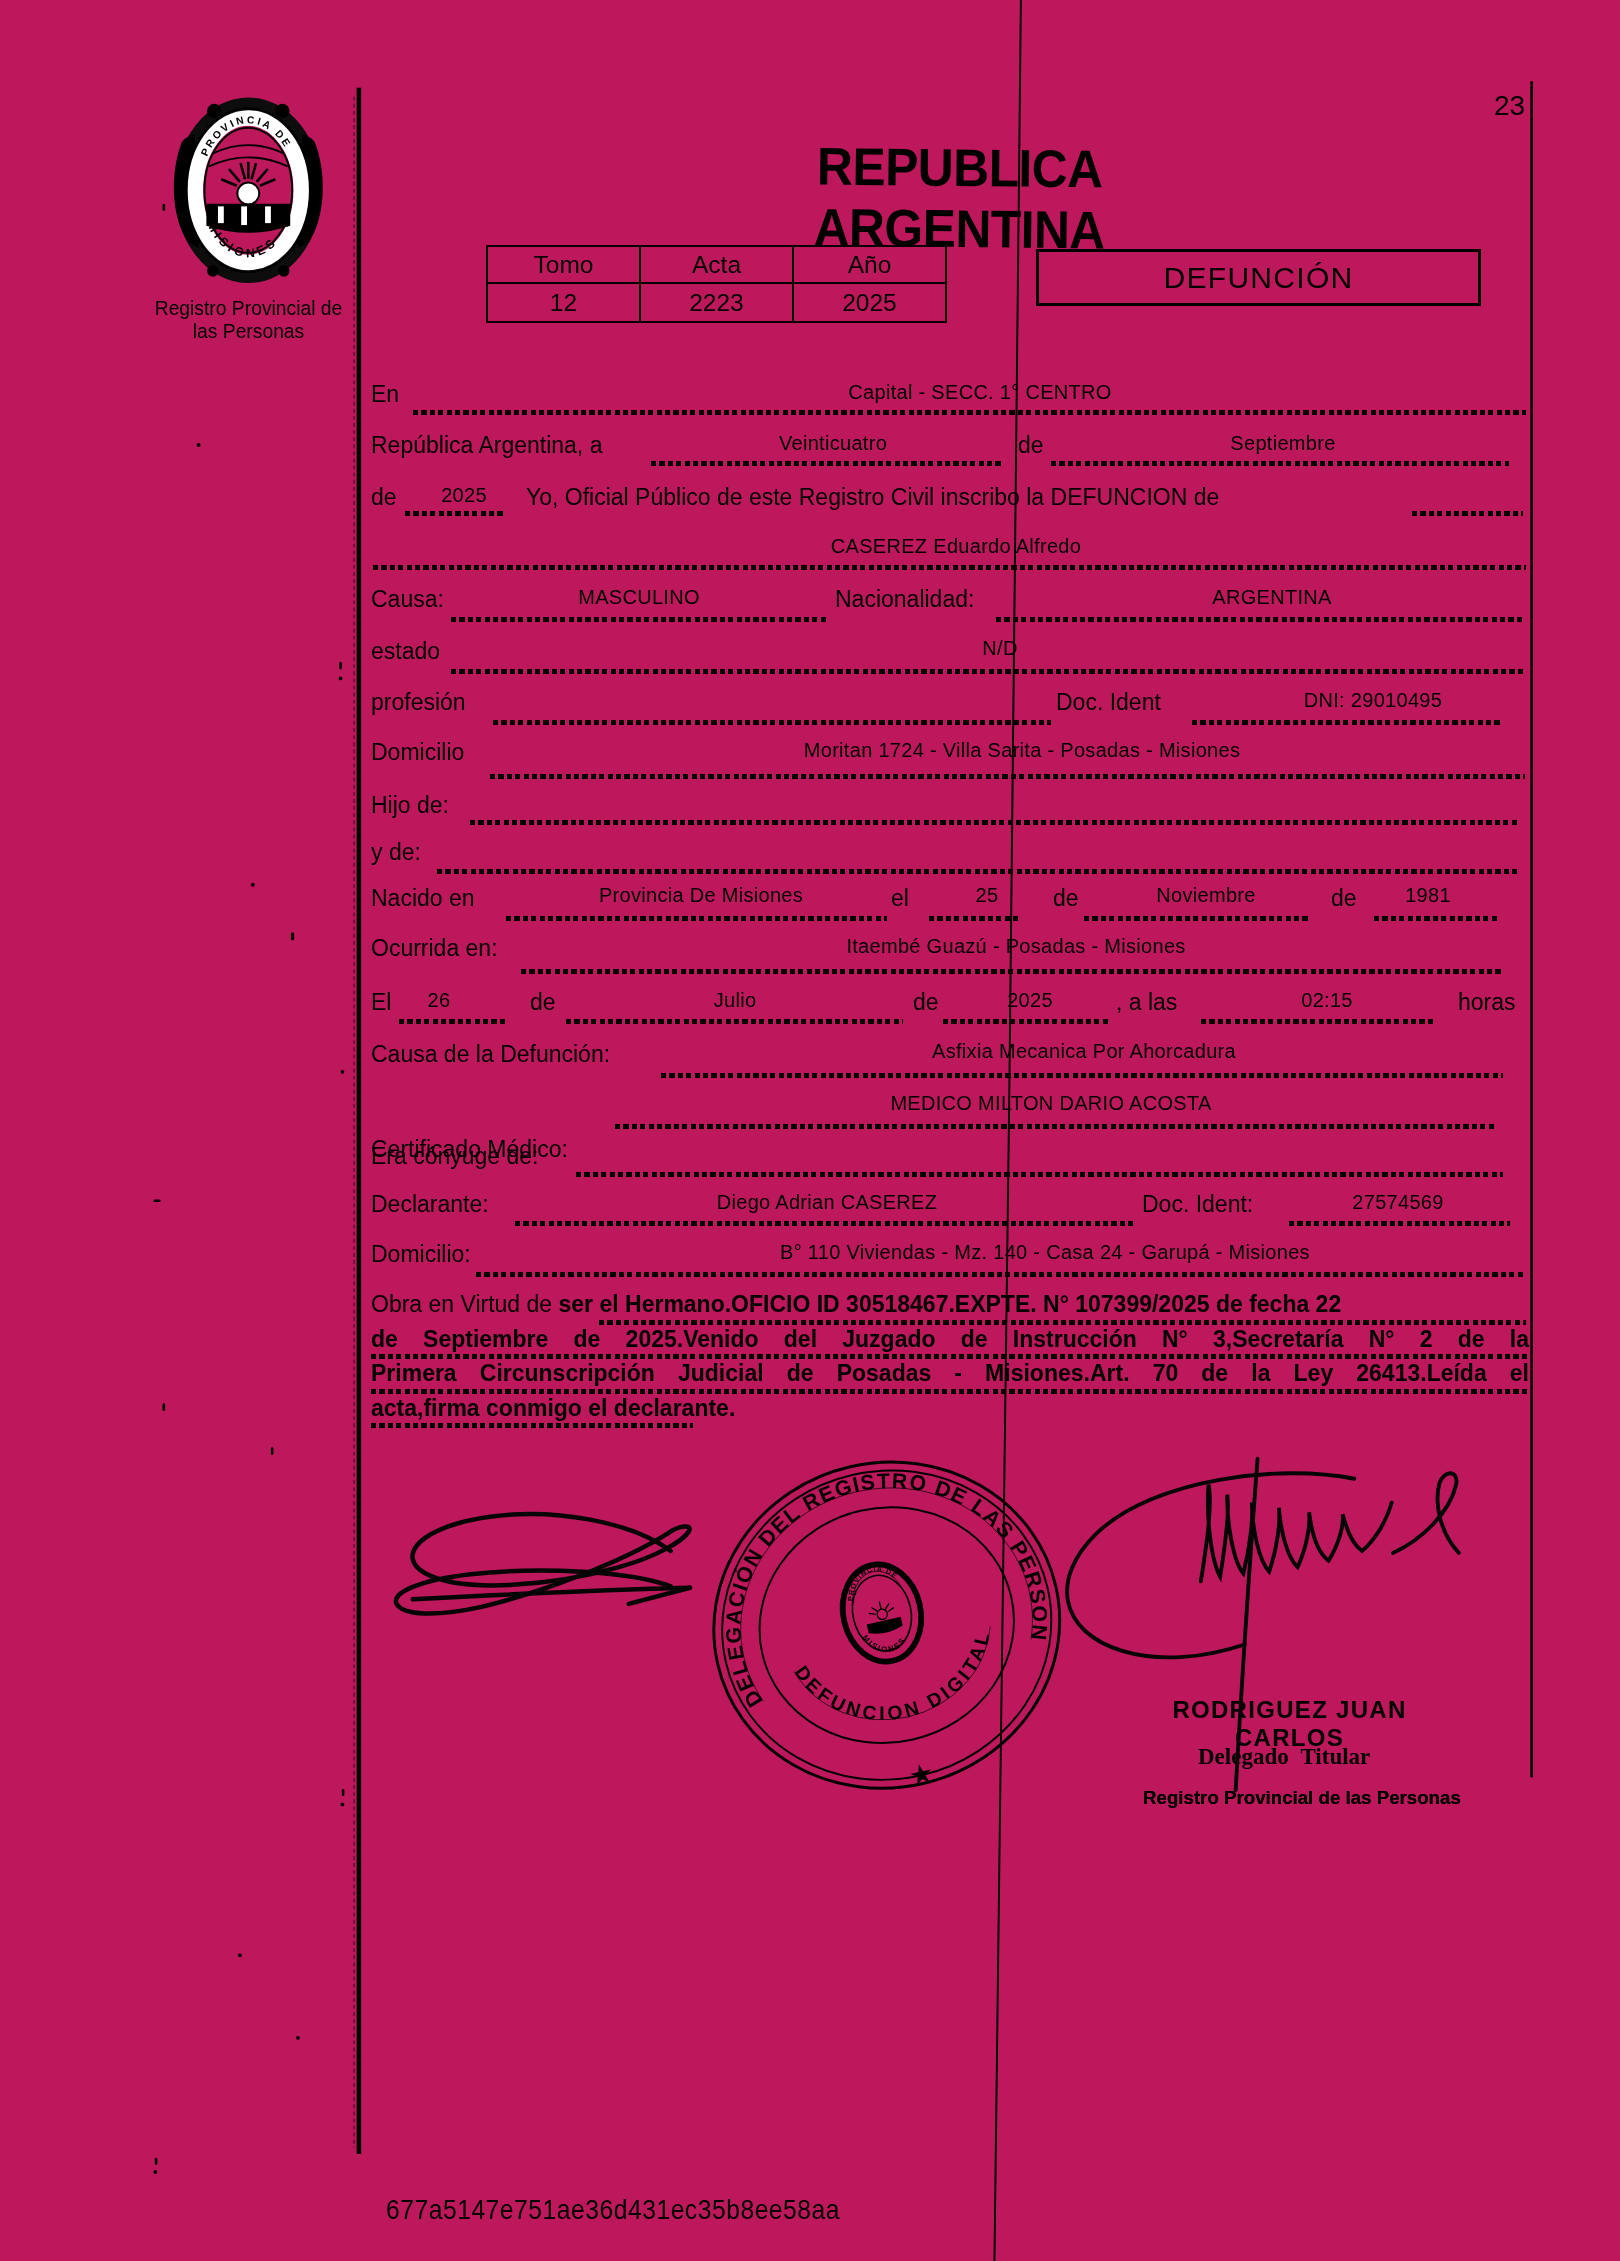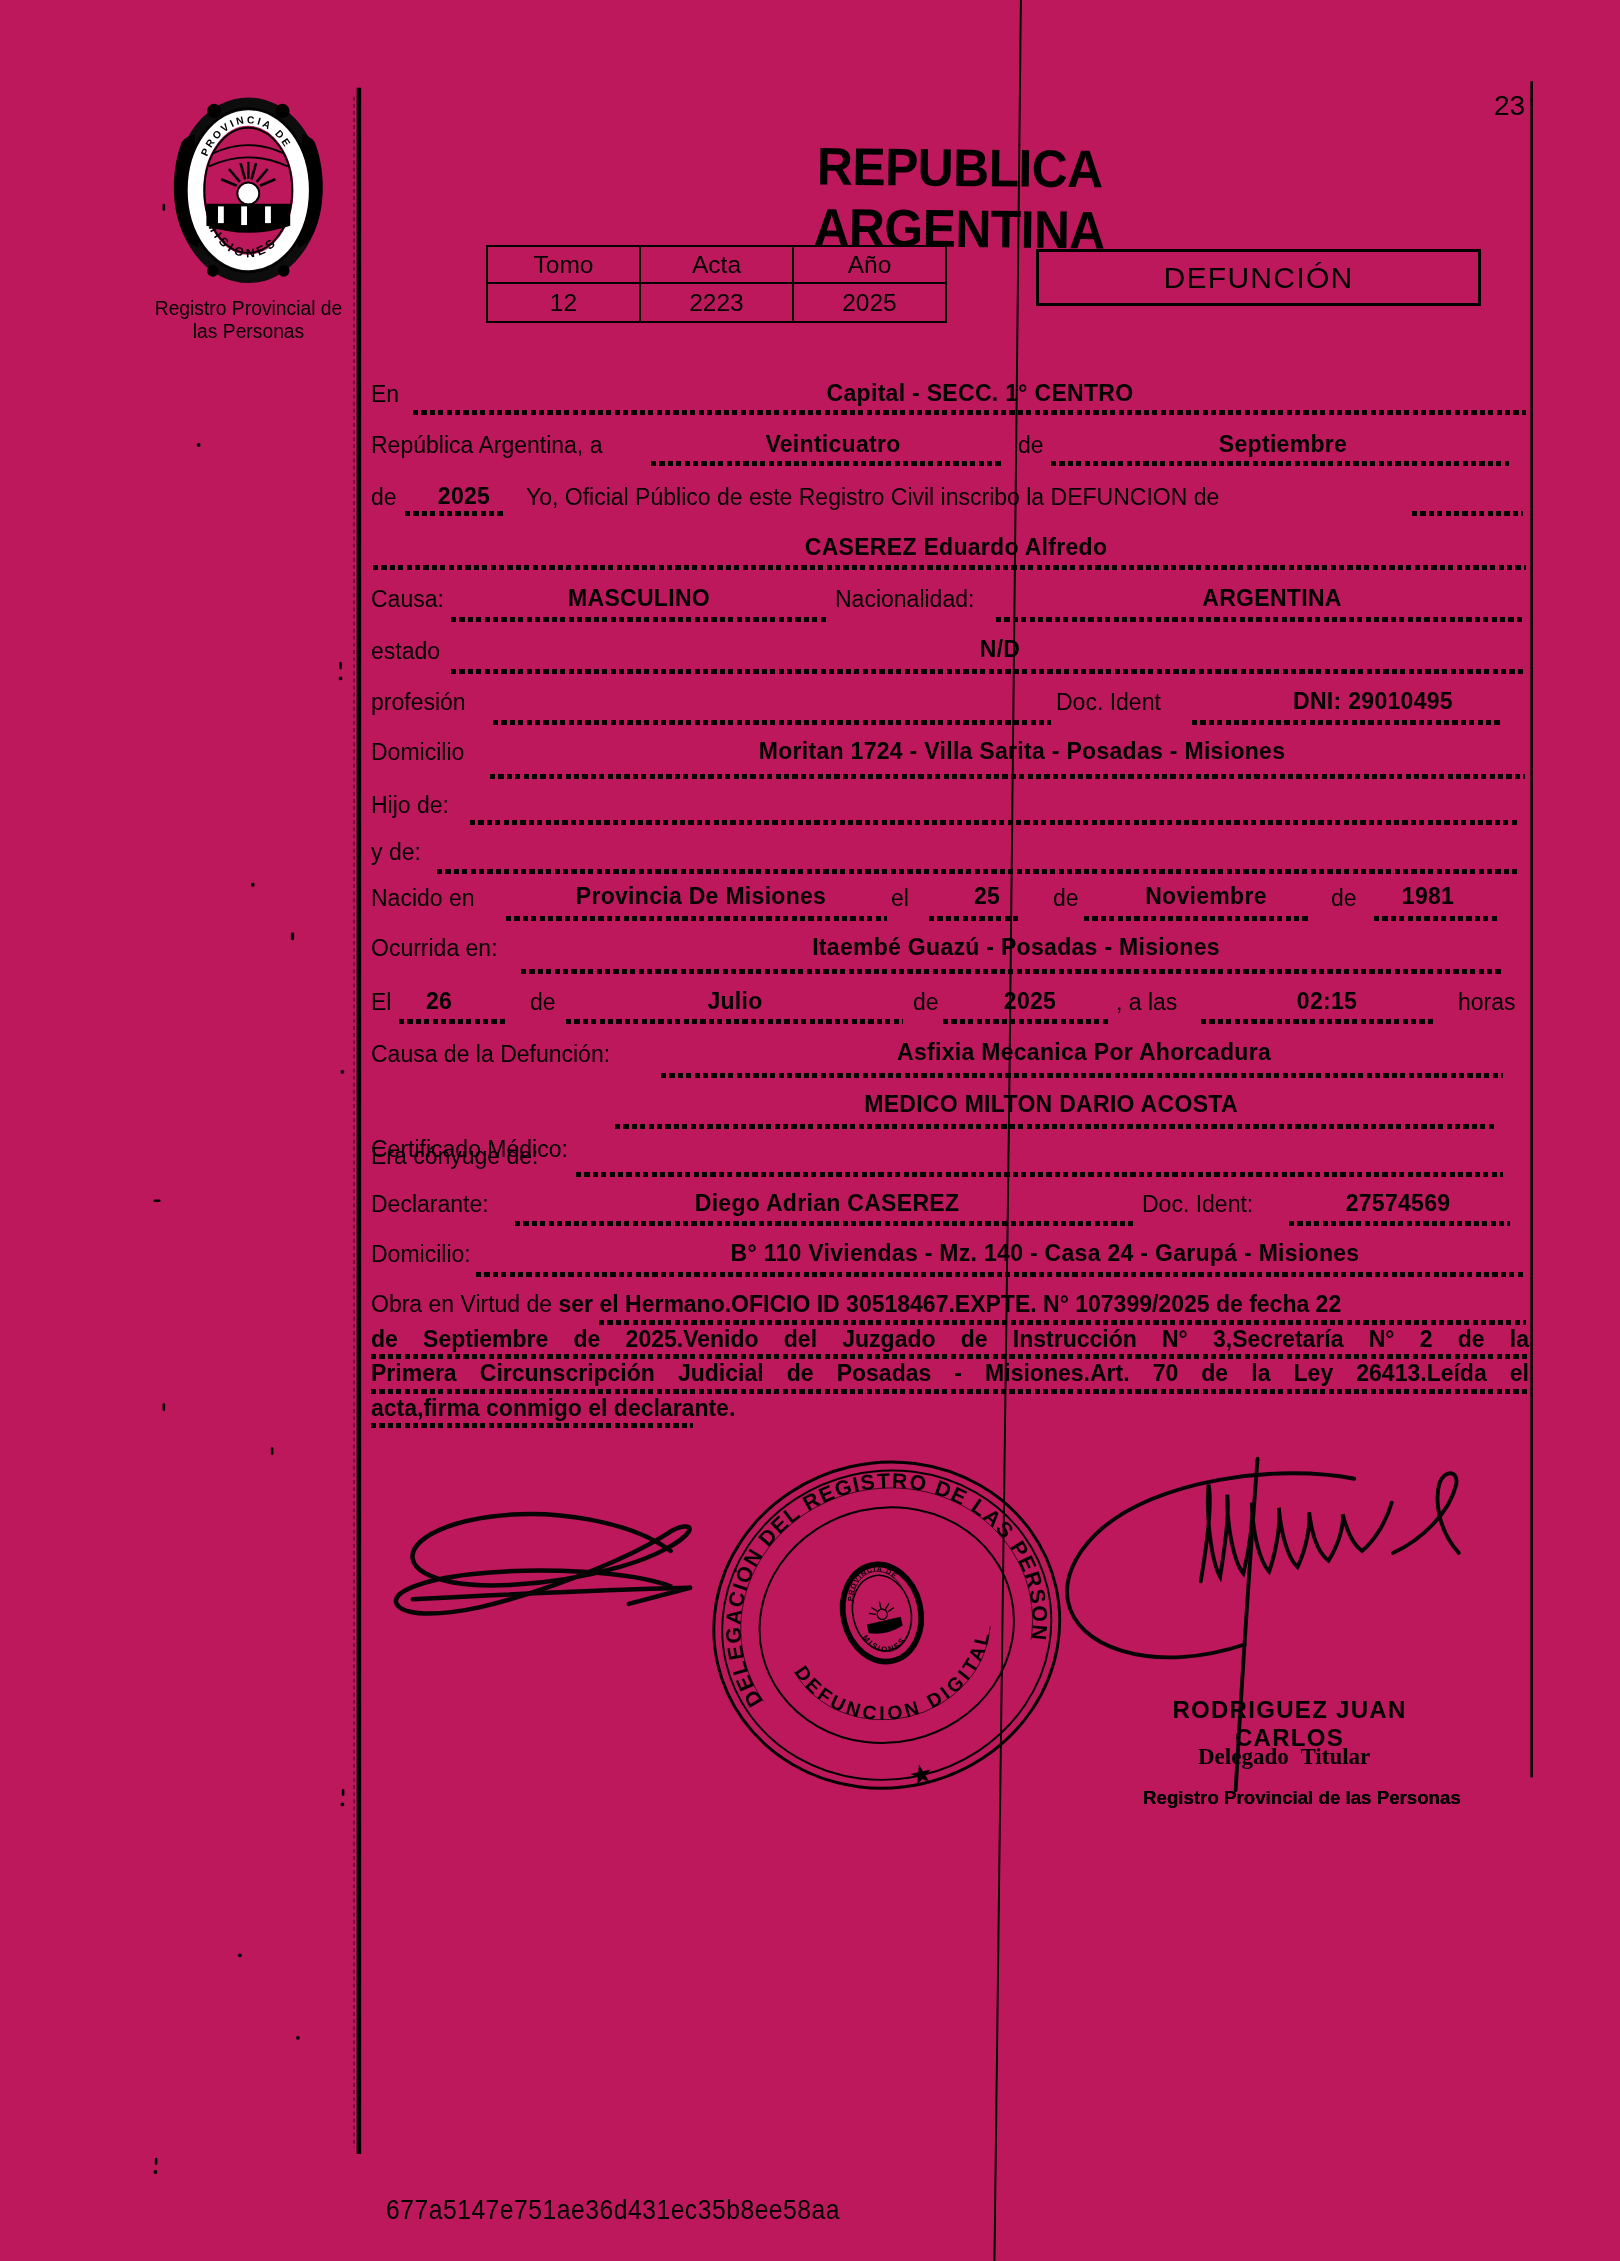--- a/index.html
+++ b/index.html
@@ -1,21 +1,21 @@
 <!DOCTYPE html>
 <html style="font-size:10.3px"><head>
 <meta charset="utf-8">
 <style>
   *{margin:0;padding:0;box-sizing:border-box}
   html,body{background:#ffffff}
   .page{position:relative;width:1620px;height:2261px;background:#be185d;
         font-family:"Liberation Sans",sans-serif;color:#000;overflow:hidden}
   .abs{position:absolute;white-space:nowrap;line-height:1.12}
   .lbl{font-size:23px;font-weight:400}
-  .val{font-size:23px;font-weight:700;letter-spacing:0.3px}
+  .val{font-size:20px;font-weight:400;letter-spacing:0.3px}
   .c{transform:translateX(-50%)}
   .dot{position:absolute;height:5.2px;
        background-image:repeating-linear-gradient(90deg,#000 0 5.2px,transparent 5.2px 8.4px)}
   .title{position:absolute;left:653px;top:137px;width:613px;text-align:center;
          font-size:53px;font-weight:700;letter-spacing:-0.6px;
          transform:rotate(.6deg) scaleX(.94);transform-origin:center}
   .org{position:absolute;left:126px;top:297px;width:245px;text-align:center;
        font-size:19.3px;line-height:23px;font-weight:400}
   .pagenum{position:absolute;left:1494px;top:90px;font-size:28px}
   .rtable{position:absolute;left:486px;top:245px;border-collapse:collapse}

